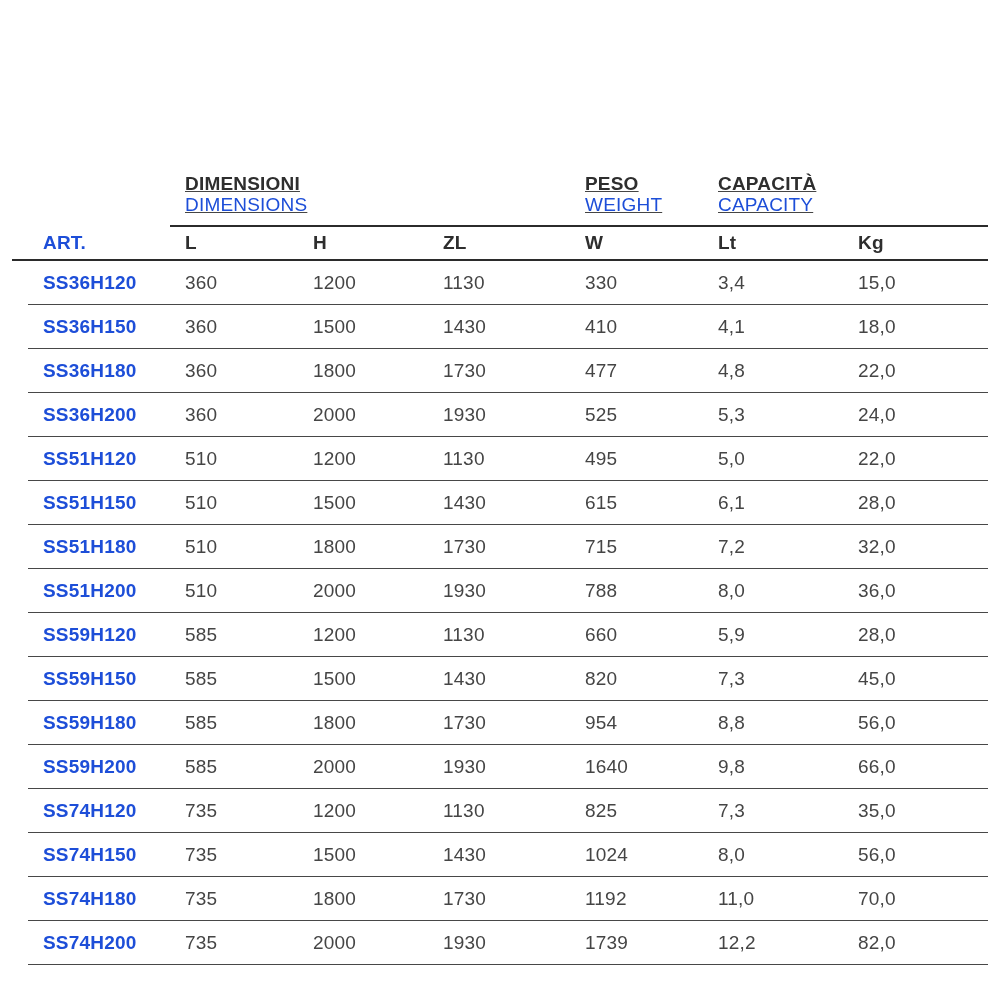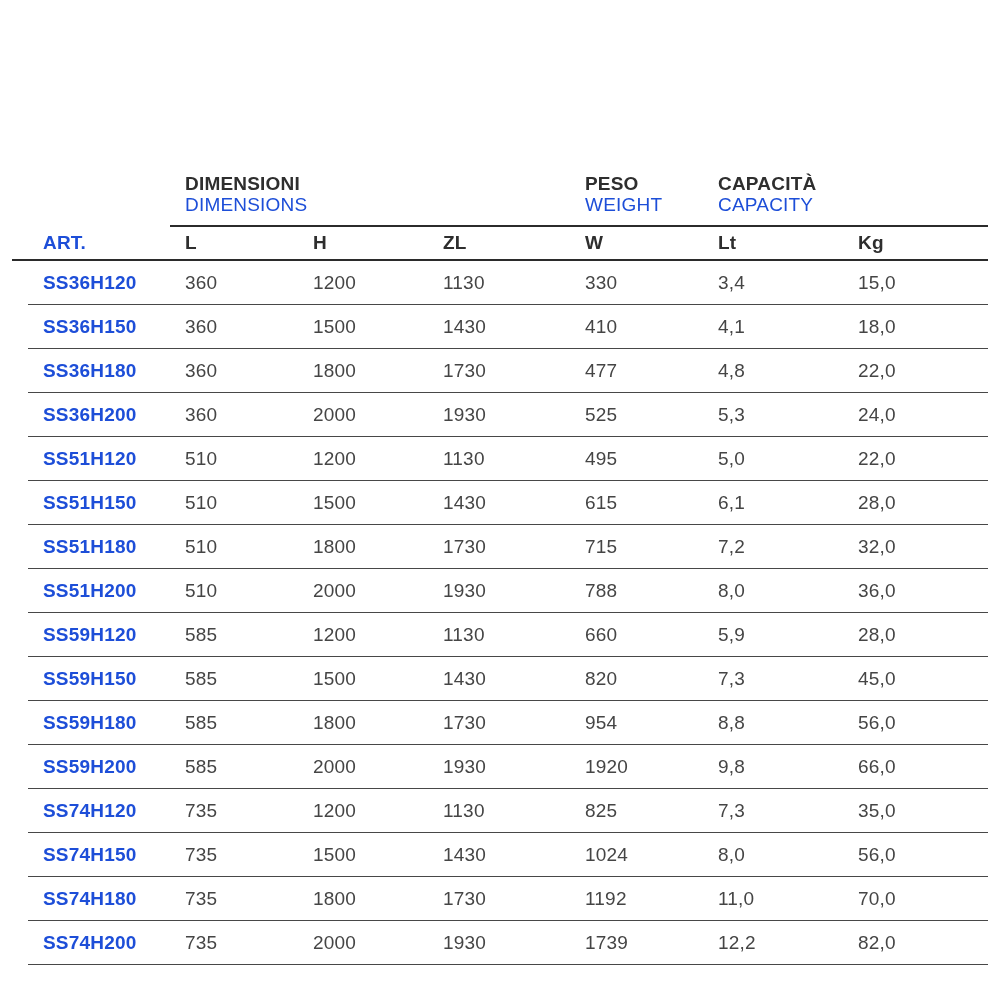--- a/index.html
+++ b/index.html
@@ -32,21 +32,21 @@
     align-items: stretch;
   }
   .group-spacer { width: 158px; }
   .group-cells {
     flex: 1;
     display: grid;
     grid-template-columns: 400px 133px 140px 1fr;
     border-bottom: 2px solid #2b2b2b;
     align-items: end;
   }
-  .group-cell { padding: 0 0 17px 15px; }
+  .group-cell { padding: 0 0 17px 15px; text-decoration: underline; }
   .g-title {
     font-weight: 700;
     color: #2e2e2e;
     line-height: 21px;
   }
   .g-sub {
     font-weight: 400;
     color: #1d4ed8;
     line-height: 21px;
   }
@@ -220,21 +220,21 @@
           <div class="cell c3">1730</div>
           <div class="cell c4">954</div>
           <div class="cell c5">8,8</div>
           <div class="cell c6">56,0</div>
         </div>
         <div class="row">
           <div class="cell c0">SS59H200</div>
           <div class="cell c1">585</div>
           <div class="cell c2">2000</div>
           <div class="cell c3">1930</div>
-          <div class="cell c4">1920</div>
+          <div class="cell c4">1640</div>
           <div class="cell c5">9,8</div>
           <div class="cell c6">66,0</div>
         </div>
         <div class="row">
           <div class="cell c0">SS74H120</div>
           <div class="cell c1">735</div>
           <div class="cell c2">1200</div>
           <div class="cell c3">1130</div>
           <div class="cell c4">825</div>
           <div class="cell c5">7,3</div>

